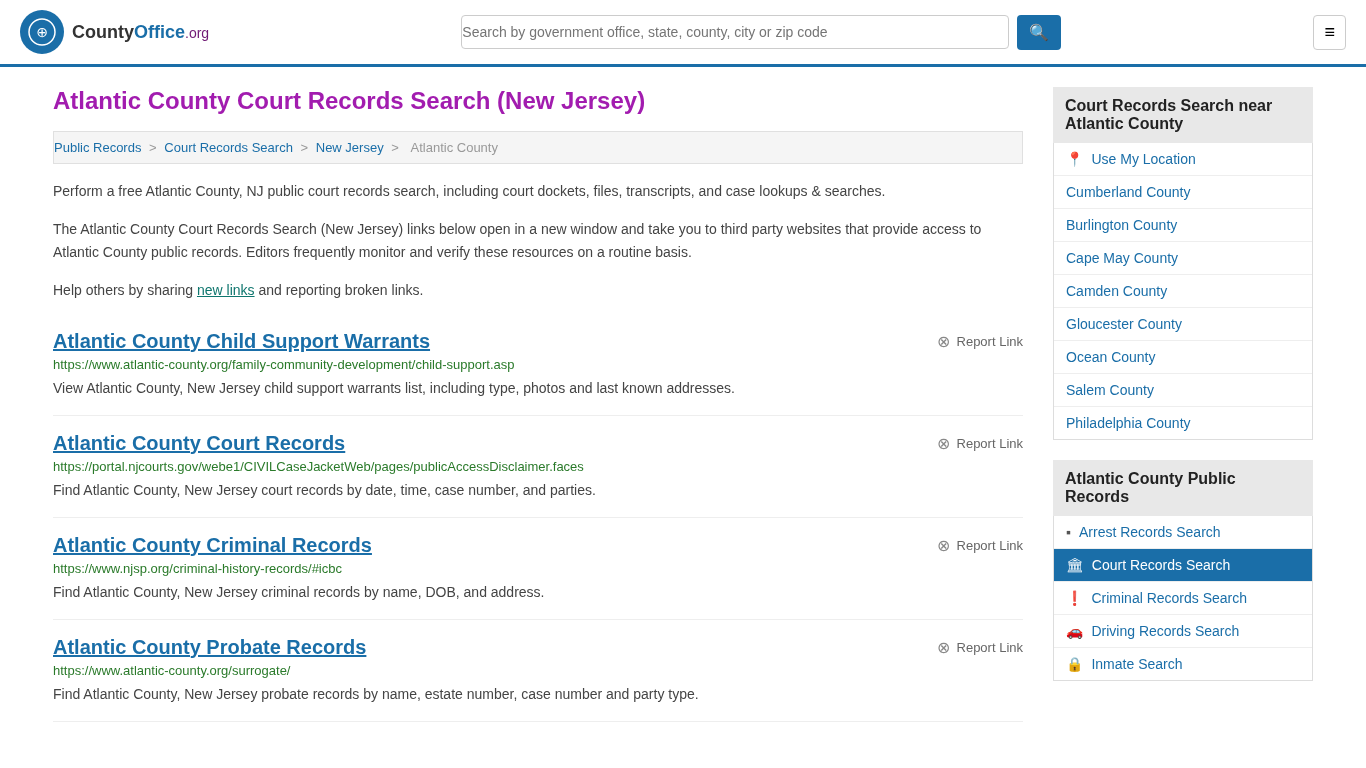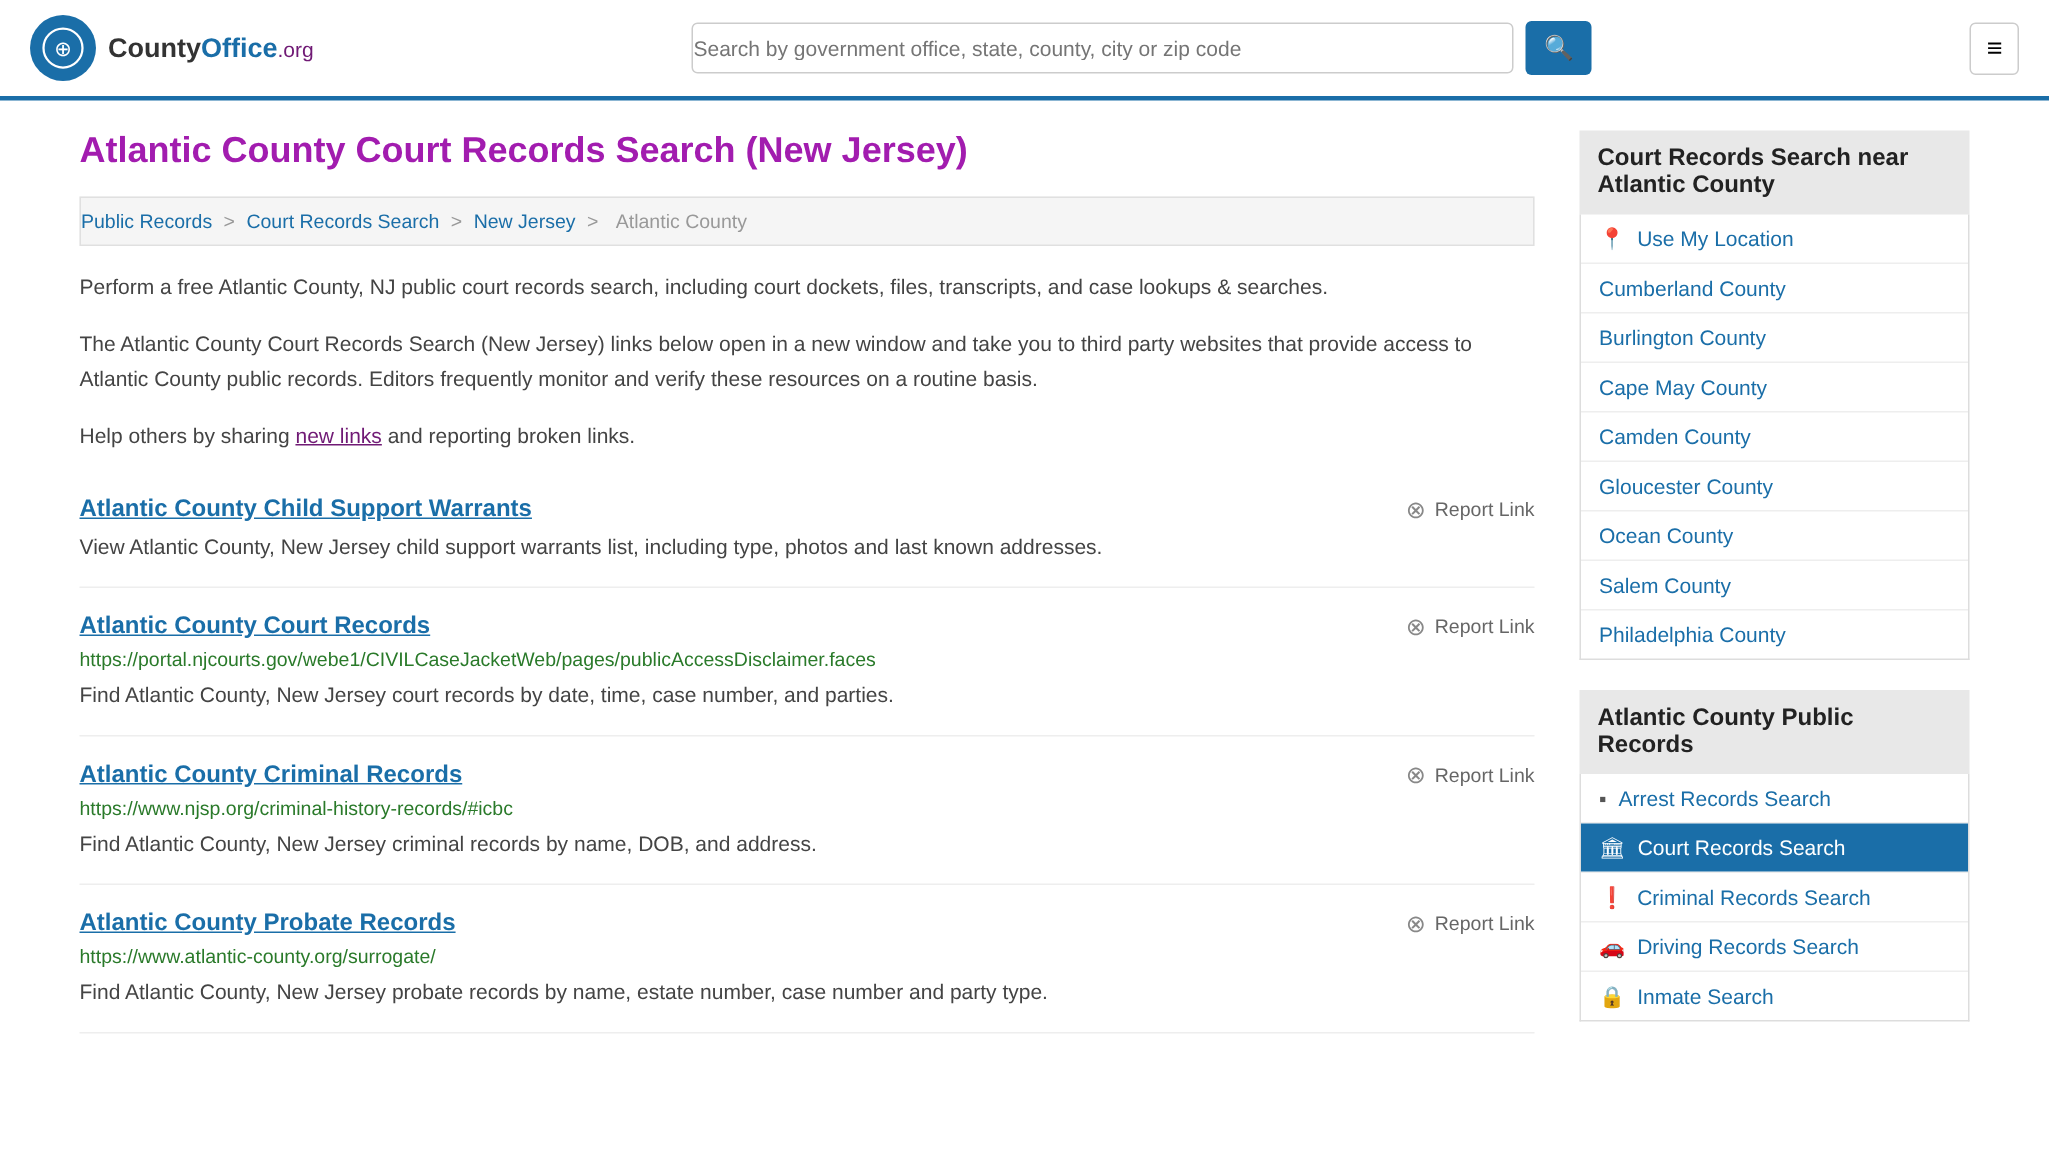--- a/index.html
+++ b/index.html
@@ -106,37 +106,37 @@
     .breadcrumb span { color: #999; margin: 0 4px; }
 
     .description {
       font-size: 14px;
       line-height: 1.6;
       color: #444;
       margin-bottom: 12px;
       margin-top: 16px;
     }
     .description a {
-      color: #701a75;
+      color: #0f766e;
       text-decoration: underline;
     }
 
     
     .record-item {
       border-bottom: 1px solid #eee;
       padding: 16px 0;
     }
     .record-header {
       display: flex;
       justify-content: space-between;
       align-items: center;
       margin-bottom: 4px;
     }
     .record-title {
-      font-size: 16px;
+      font-size: 20px;
       font-weight: bold;
       color: #1a6ea8;
       text-decoration: underline;
       cursor: pointer;
     }
     .report-link {
       display: flex;
       align-items: center;
       gap: 6px;
       color: #666;
@@ -260,20 +260,21 @@
 
     <div id="records-container">
         <div class="record-item">
       <div class="record-header">
         <a class="record-title" href="#">Atlantic County Child Support Warrants</a>
         <div class="report-link">
           <span class="report-icon">⊗</span>
           <span>Report Link</span>
         </div>
       </div>
+      <div class="record-url">https://www.atlantic-county.org/family-community-development/child-support.asp</div>
       <div class="record-desc">View Atlantic County, New Jersey child support warrants list, including type, photos and last known addresses.</div>
     </div>
         <div class="record-item">
       <div class="record-header">
         <a class="record-title" href="#">Atlantic County Court Records</a>
         <div class="report-link">
           <span class="report-icon">⊗</span>
           <span>Report Link</span>
         </div>
       </div>

